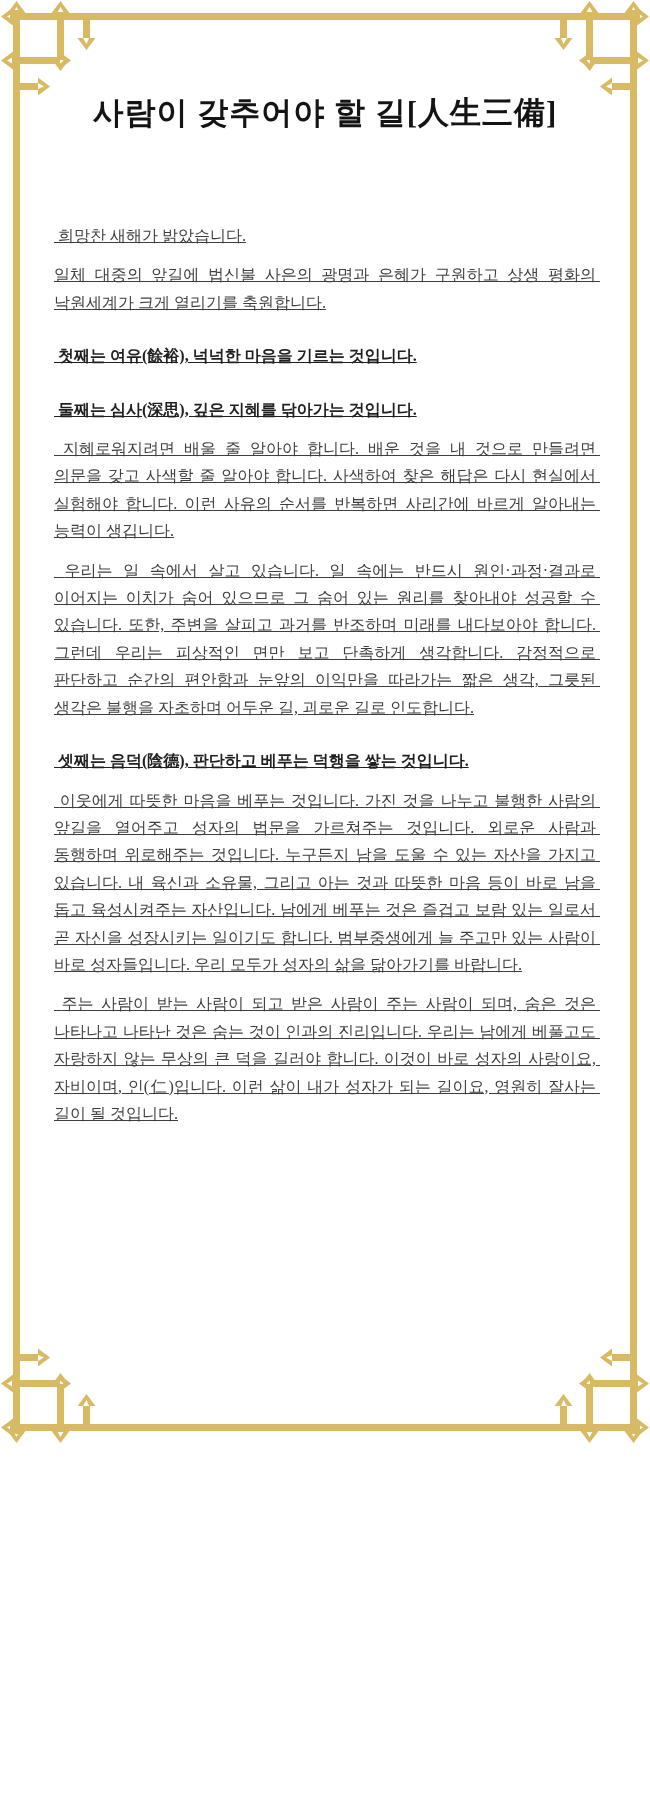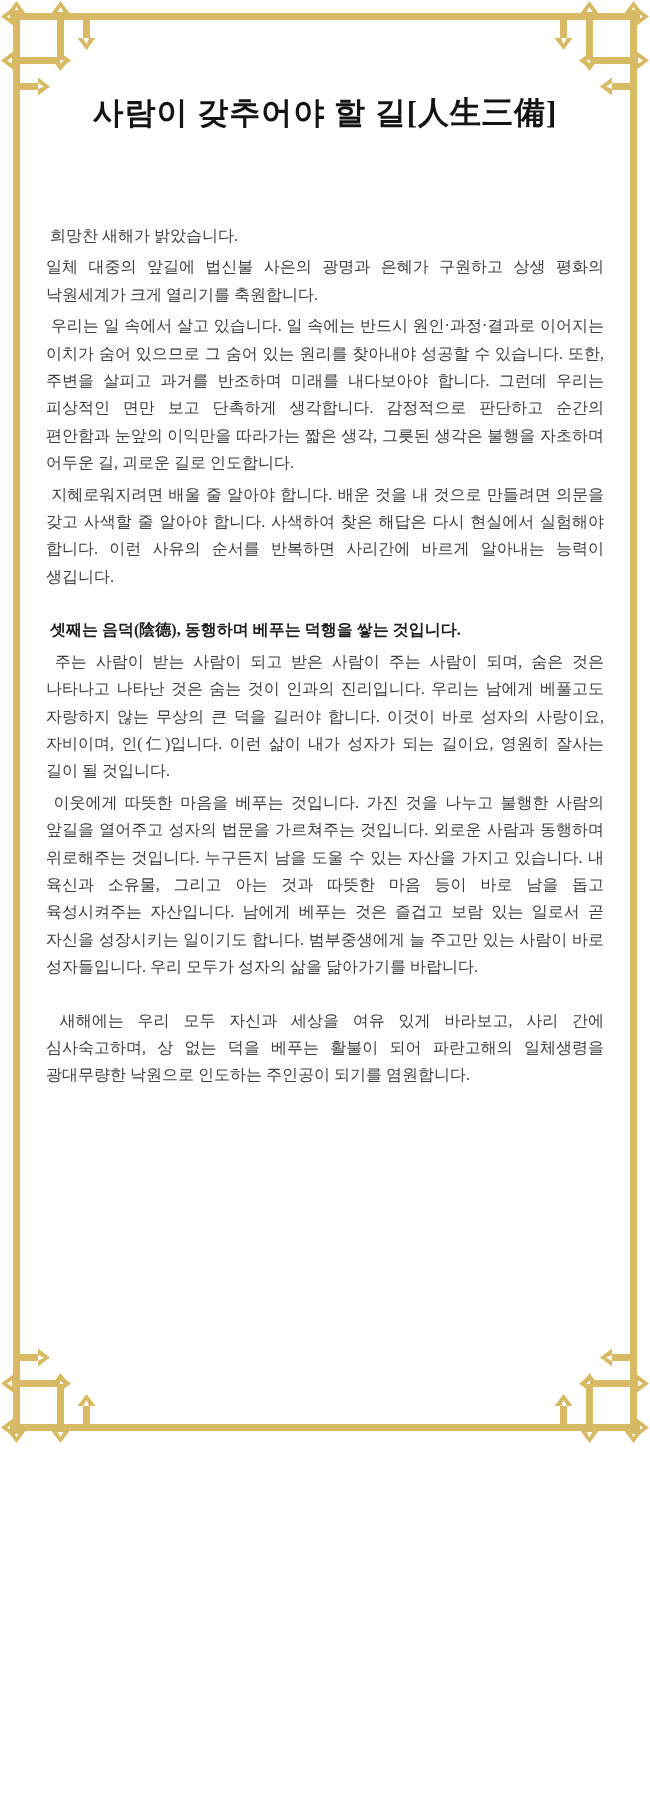--- a/index.html
+++ b/index.html
@@ -23,26 +23,27 @@
   .corner.br{right:0;bottom:0;transform:scale(-1,-1);}
   
   .doc{position:absolute;left:0;top:0;right:0;bottom:0;padding:92px 42px 0 42px;}
   .title{
     margin:0;text-align:center;
     font-size:31px;font-weight:700;letter-spacing:1px;
     color:#141414;
   }
   .content{margin-top:88px;}
   .content p{
-    margin:4px;
+    margin:12px;
     font-size:16px;line-height:27.4px;
     text-align:justify;
     white-space:pre-wrap;
     color:#3e3e3e;
     word-break:keep-all;
+    text-decoration:underline;
   }
   .content p.head{
     font-weight:700;color:#1f1f1f;margin-top:26px;
   }
   .content p.closing{margin-top:26px;}
 </style>
 </head>
 <body>
 
 <div class="page">
@@ -88,30 +89,31 @@
     </svg>
 
   <div class="doc">
     <h1 class="title">사람이 갖추어야 할 길[人生三備]</h1>
 
     <div class="content">
       <p> 희망찬 새해가 밝았습니다.</p>
       <p>일체 대중의 앞길에 법신불 사은의 광명과 은혜가 구원하고 상생 평화의 낙원세계가 크게 열리기를 축원합니다.</p>
 
       <section>
+        <p class="head"> 첫째는 여유(餘裕), 넉넉한 마음을 기르는 것입니다.</p>
       </section>
 
       <section>
+        <p class="head"> 둘째는 심사(深思), 깊은 지혜를 닦아가는 것입니다.</p>
+        <p> 지혜로워지려면 배울 줄 알아야 합니다. 배운 것을 내 것으로 만들려면 의문을 갖고 사색할 줄 알아야 합니다. 사색하여 찾은 해답은 다시 현실에서 실험해야 합니다. 이런 사유의 순서를 반복하면 사리간에 바르게 알아내는 능력이 생깁니다.</p>
         <p> 우리는 일 속에서 살고 있습니다. 일 속에는 반드시 원인·과정·결과로 이어지는 이치가 숨어 있으므로 그 숨어 있는 원리를 찾아내야 성공할 수 있습니다. 또한, 주변을 살피고 과거를 반조하며 미래를 내다보아야 합니다. 그런데 우리는 피상적인 면만 보고 단촉하게 생각합니다. 감정적으로 판단하고 순간의 편안함과 눈앞의 이익만을 따라가는 짧은 생각, 그릇된 생각은 불행을 자초하며 어두운 길, 괴로운 길로 인도합니다.</p>
-        <p> 지혜로워지려면 배울 줄 알아야 합니다. 배운 것을 내 것으로 만들려면 의문을 갖고 사색할 줄 알아야 합니다. 사색하여 찾은 해답은 다시 현실에서 실험해야 합니다. 이런 사유의 순서를 반복하면 사리간에 바르게 알아내는 능력이 생깁니다.</p>
       </section>
 
       <section>
-        <p class="head"> 셋째는 음덕(陰德), 동행하며 베푸는 덕행을 쌓는 것입니다.</p>
+        <p class="head"> 셋째는 음덕(陰德), 판단하고 베푸는 덕행을 쌓는 것입니다.</p>
+        <p> 이웃에게 따뜻한 마음을 베푸는 것입니다. 가진 것을 나누고 불행한 사람의 앞길을 열어주고 성자의 법문을 가르쳐주는 것입니다. 외로운 사람과 동행하며 위로해주는 것입니다. 누구든지 남을 도울 수 있는 자산을 가지고 있습니다. 내 육신과 소유물, 그리고 아는 것과 따뜻한 마음 등이 바로 남을 돕고 육성시켜주는 자산입니다. 남에게 베푸는 것은 즐겁고 보람 있는 일로서 곧 자신을 성장시키는 일이기도 합니다. 범부중생에게 늘 주고만 있는 사람이 바로 성자들입니다. 우리 모두가 성자의 삶을 닮아가기를 바랍니다.</p>
         <p> 주는 사람이 받는 사람이 되고 받은 사람이 주는 사람이 되며, 숨은 것은 나타나고 나타난 것은 숨는 것이 인과의 진리입니다. 우리는 남에게 베풀고도 자랑하지 않는 무상의 큰 덕을 길러야 합니다. 이것이 바로 성자의 사랑이요, 자비이며, 인(仁)입니다. 이런 삶이 내가 성자가 되는 길이요, 영원히 잘사는 길이 될 것입니다.</p>
-        <p> 이웃에게 따뜻한 마음을 베푸는 것입니다. 가진 것을 나누고 불행한 사람의 앞길을 열어주고 성자의 법문을 가르쳐주는 것입니다. 외로운 사람과 동행하며 위로해주는 것입니다. 누구든지 남을 도울 수 있는 자산을 가지고 있습니다. 내 육신과 소유물, 그리고 아는 것과 따뜻한 마음 등이 바로 남을 돕고 육성시켜주는 자산입니다. 남에게 베푸는 것은 즐겁고 보람 있는 일로서 곧 자신을 성장시키는 일이기도 합니다. 범부중생에게 늘 주고만 있는 사람이 바로 성자들입니다. 우리 모두가 성자의 삶을 닮아가기를 바랍니다.</p>
       </section>
 
-      <p class="closing"> 새해에는 우리 모두 자신과 세상을 여유 있게 바라보고, 사리 간에 심사숙고하며, 상 없는 덕을 베푸는 활불이 되어 파란고해의 일체생령을 광대무량한 낙원으로 인도하는 주인공이 되기를 염원합니다.</p>
 
     </div>
   </div>
 </div>
 
 </body></html>

